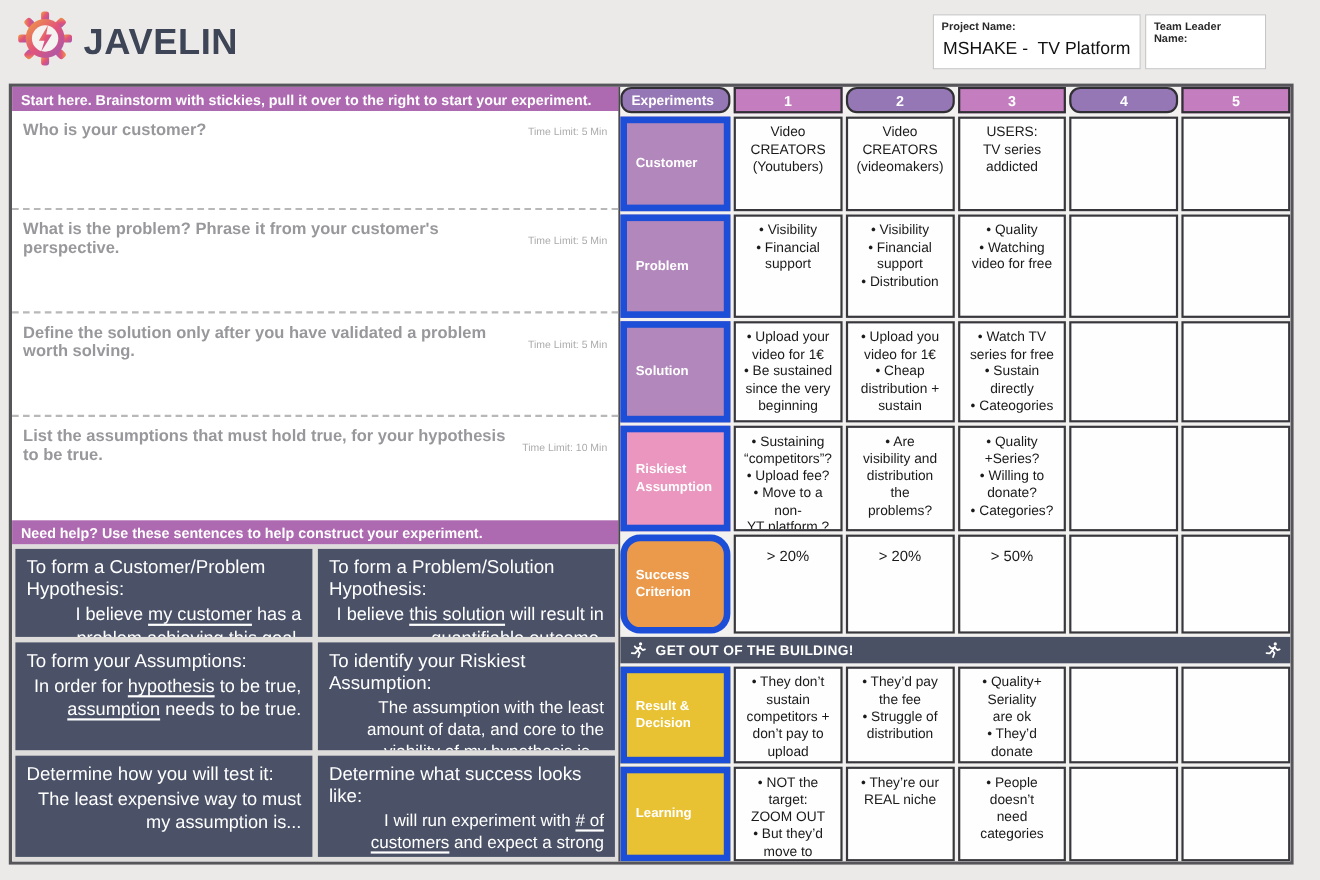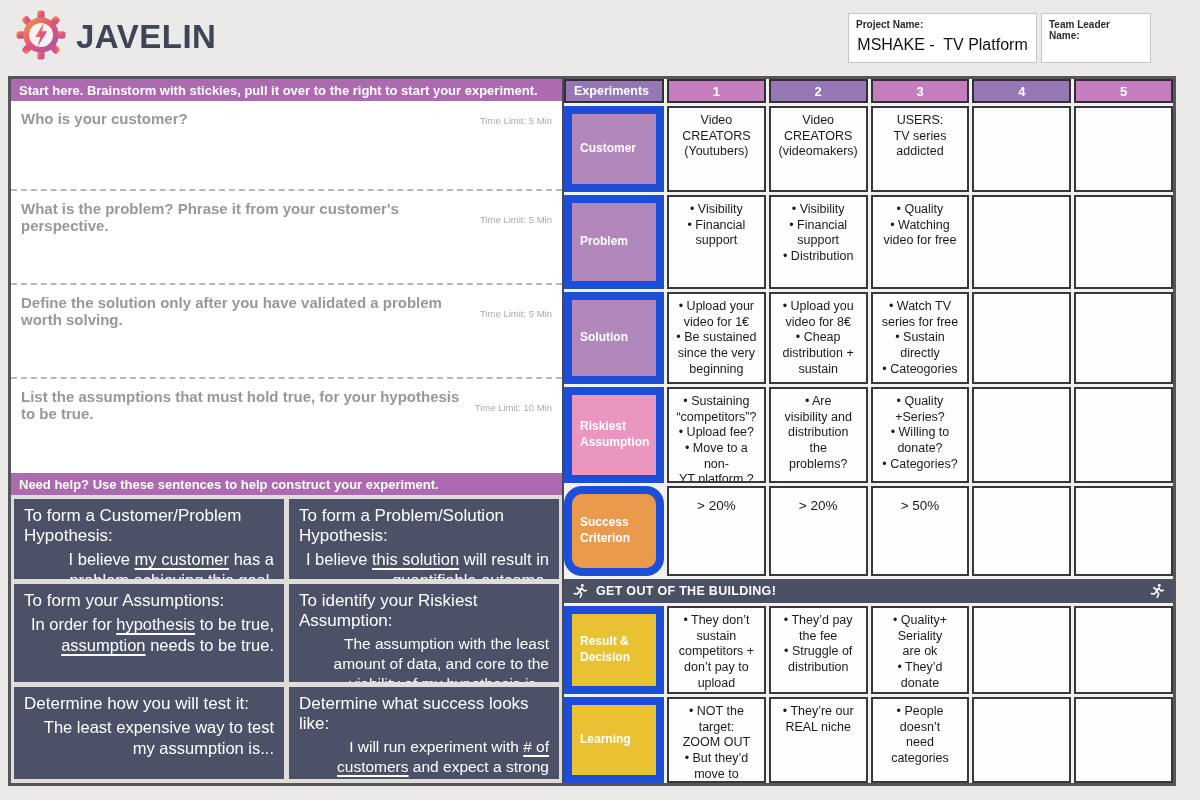--- a/index.html
+++ b/index.html
@@ -40,23 +40,23 @@
   #card3 .card-body, #card5 .card-body { font-size:15.5px; }
   .card-body .u { text-decoration:underline; text-decoration-thickness:1.5px; text-underline-offset:3px; }
 
   
   .grid { flex:1; display:grid; grid-template-columns:100px repeat(5,1fr);
           grid-template-rows:24px 86px 94px 92px 96px 90px 24px 88px 1fr;
           gap:3px; background:#f2f1ef; }
   .hcell { border:2px solid #303034; color:#fff; font-weight:bold; font-size:13px;
            display:flex; align-items:center; justify-content:center; }
   .hcell.hl { justify-content:flex-start; padding-left:8px; font-size:12.5px; }
-  .hcell.purple { background:var(--header_purple,#9677b6); }
+  .hcell.purple { background:var(--header_purple,#9677b6);border-radius:10px; }
   .hcell.pink   { background:var(--header_pink,#c47ec0); }
-  .rlabel { border:8px solid #1d4ed8; color:#fff; font-weight:bold; font-size:12px; line-height:1.3;
+  .rlabel { border:6px solid #1d4ed8; color:#fff; font-weight:bold; font-size:12px; line-height:1.3;
             display:flex; align-items:center; padding-left:8px; white-space:pre-line; }
   .rlabel.mauve  { background:var(--label_mauve,#b287bb); }
   .rlabel.pinkl  { background:var(--label_pink,#ea96bf); }
   .rlabel.orange { background:var(--label_orange,#eb9a4b);border-radius:18px; }
   .rlabel.yellow { background:var(--label_yellow,#e8c233); }
   .cell { border:2px solid #38383c; background:#fefefe; color:#1a1a1a; font-size:12.5px; line-height:1.25;
           display:flex; justify-content:center; text-align:center; padding:5px 2px; white-space:pre-line; overflow:hidden; }
   .cell.topalign { align-items:flex-start; }
   .cell.crit { font-size:13.5px; padding-top:10px; }
 
@@ -155,21 +155,21 @@
         <div class="card" id="card2">
           <div class="card-label">To form your Assumptions:</div>
           <div class="card-body"><span>In order for </span><span class="u">hypothesis</span><span> to be true, </span><span class="u">assumption</span><span> needs to be true.</span></div>
         </div>
         <div class="card" id="card3">
           <div class="card-label">To identify your Riskiest Assumption:</div>
           <div class="card-body"><span>The assumption with the least amount of data, and core to the viability of my hypothesis is...</span></div>
         </div>
         <div class="card" id="card4">
           <div class="card-label">Determine how you will test it:</div>
-          <div class="card-body"><span>The least expensive way to test my assumption is...</span></div>
+          <div class="card-body"><span>The least expensive way to must my assumption is...</span></div>
         </div>
         <div class="card" id="card5">
           <div class="card-label">Determine what success looks like:</div>
           <div class="card-body"><span>I will run experiment with </span><span class="u"># of customers</span><span> and expect a strong signal from </span><span class="u"># of customers</span><span>.</span></div>
         </div>
       </div>
     </div>
 
     <div class="grid">
 
@@ -207,21 +207,21 @@
       <div class="cell topalign"></div>
       <div class="cell topalign"></div>
 
       <div class="rlabel mauve">Solution</div>
       <div class="cell topalign">• Upload your
 video for 1€
 • Be sustained
 since the very
 beginning</div>
       <div class="cell topalign">• Upload you
-video for 8€
+video for 1€
 • Cheap
 distribution +
 sustain</div>
       <div class="cell topalign">• Watch TV
 series for free
 • Sustain
 directly
 • Cateogories</div>
       <div class="cell topalign"></div>
       <div class="cell topalign"></div>

